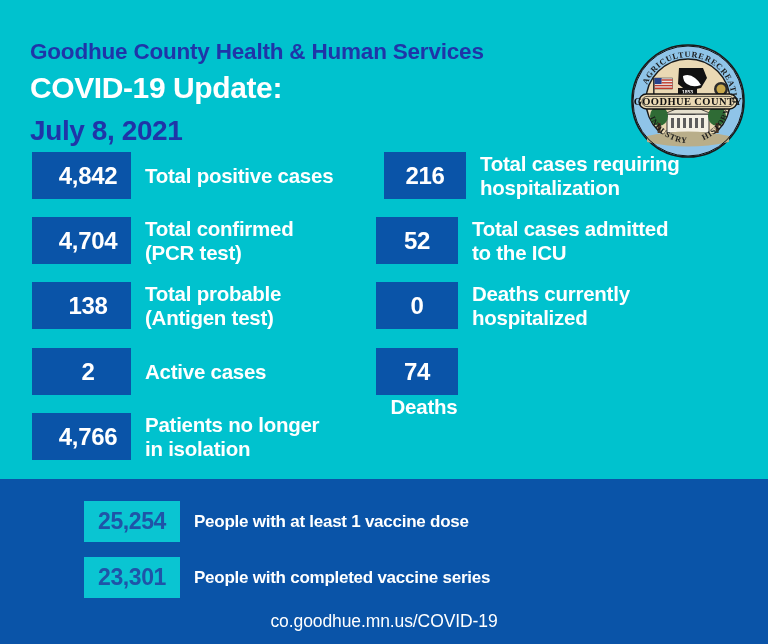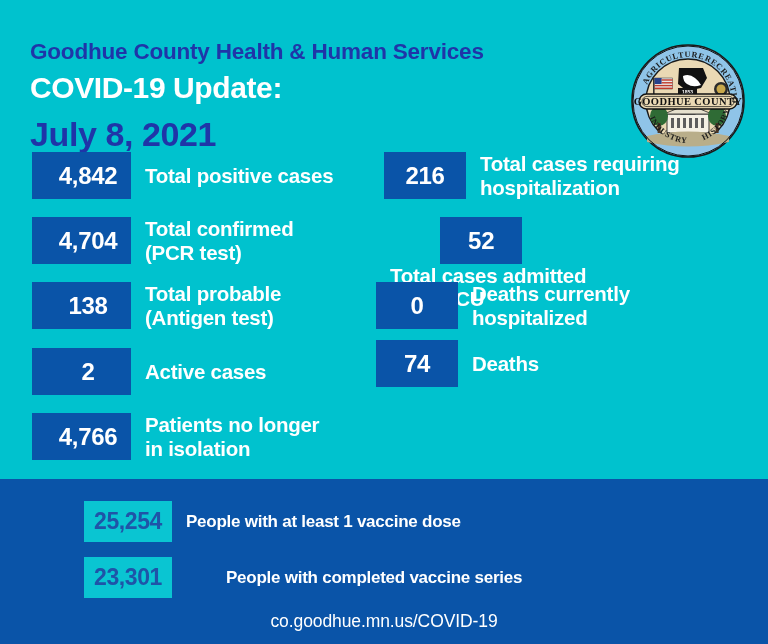--- a/index.html
+++ b/index.html
@@ -45,21 +45,21 @@
     font-size: 30px;
     font-weight: bold;
     color: #ffffff;
     letter-spacing: -0.4px;
     white-space: nowrap;
   }
   .header-date {
     position: absolute;
     left: 30px;
     top: 89px;
-    font-size: 34px;
+    font-size: 28px;
     font-weight: bold;
     color: #1f35a8;
     letter-spacing: -0.4px;
     white-space: nowrap;
   }
 
   
   .seal {
     position: absolute;
     left: 631px;
@@ -114,21 +114,21 @@
     background: #0a54a8;
   }
   .vax-row {
     position: absolute;
     display: flex;
     align-items: center;
   }
   .vax-box {
     background: #0ac5d2;
     color: #1f54a8;
-    width: 88px;
+    width: 96px;
     height: 41px;
     font-size: 23px;
     font-weight: bold;
     display: flex;
     align-items: center;
     justify-content: center;
     letter-spacing: -0.4px;
     flex: none;
   }
   .vax-label {
@@ -257,42 +257,42 @@
       <div class="stat-box w-left">4,766</div>
       <div class="stat-label">Patients no longer
 in isolation</div>
     </div>
 
     <div class="stat-row" style="left:384px; top:12px;">
       <div class="stat-box w-right">216</div>
       <div class="stat-label">Total cases requiring
 hospitalization</div>
     </div>
-    <div class="stat-row" style="left:376px; top:77px;flex-direction:column;">
+    <div class="stat-row" style="left:376px; top:77px;">
       <div class="stat-box w-right">52</div>
       <div class="stat-label">Total cases admitted
 to the ICU</div>
     </div>
     <div class="stat-row" style="left:376px; top:142px;">
       <div class="stat-box w-right">0</div>
       <div class="stat-label">Deaths currently
 hospitalized</div>
     </div>
-    <div class="stat-row" style="left:376px; top:200px;">
+    <div class="stat-row" style="left:376px; top:208px;flex-direction:column;">
       <div class="stat-box w-right">74</div>
       <div class="stat-label">Deaths</div>
     </div>
   </div>
 
   <div class="vaccine-section">
     <div class="vax-row" style="left:84px; top:22px;">
       <div class="vax-box">25,254</div>
       <div class="vax-label">People with at least 1 vaccine dose</div>
     </div>
-    <div class="vax-row" style="left:84px; top:78px;gap:40px;">
+    <div class="vax-row" style="left:84px; top:78px;">
       <div class="vax-box">23,301</div>
       <div class="vax-label">People with completed vaccine series</div>
     </div>
   </div>
 
   <div class="footer-url">co.goodhue.mn.us/COVID-19</div>
 
 </div>
 
 </body></html>

